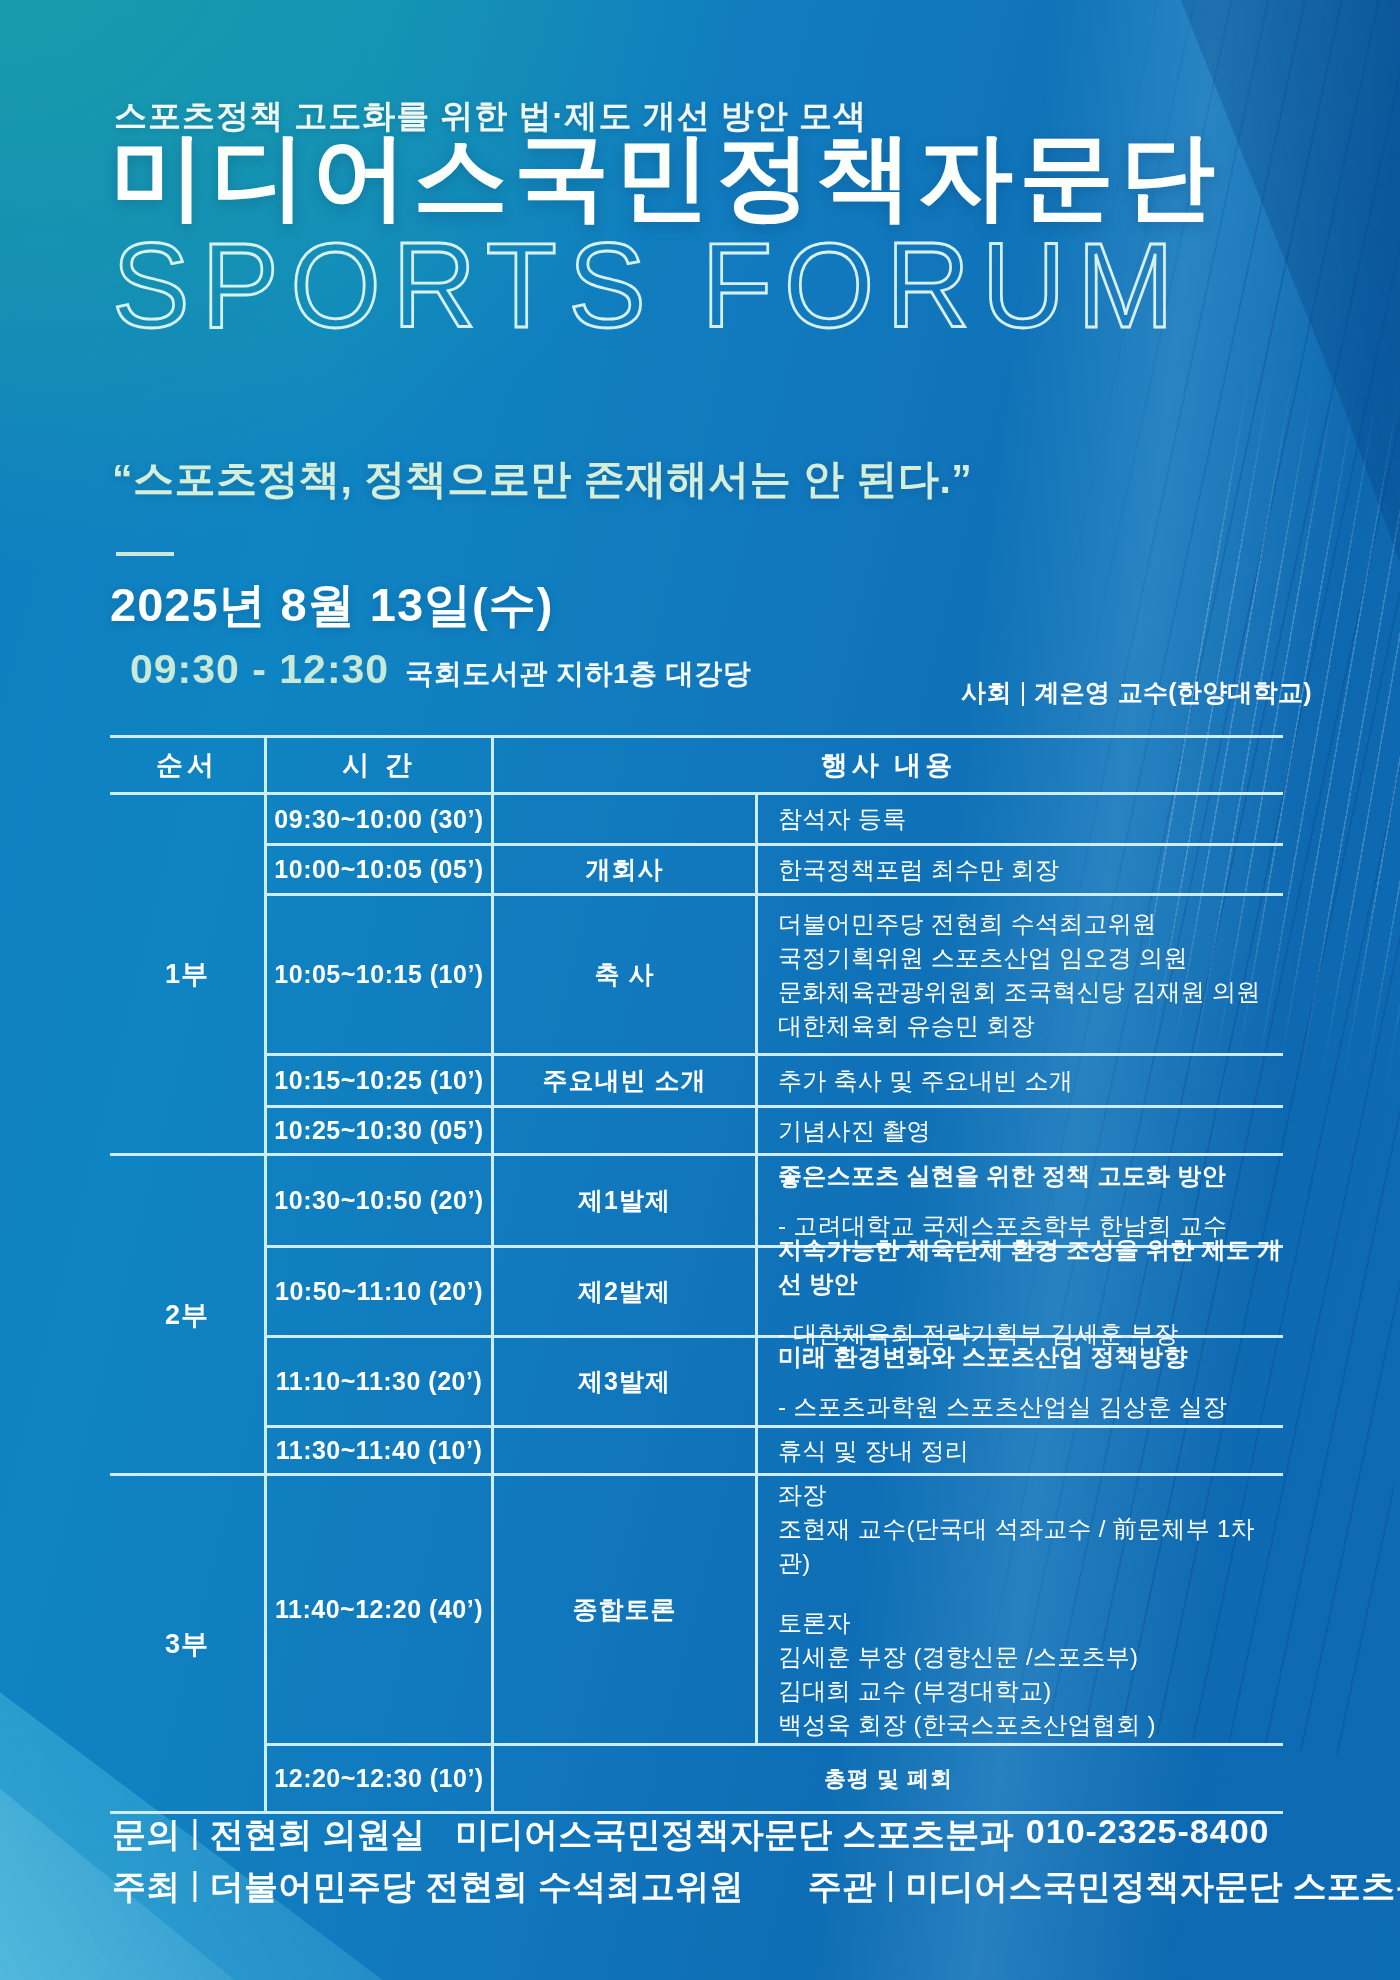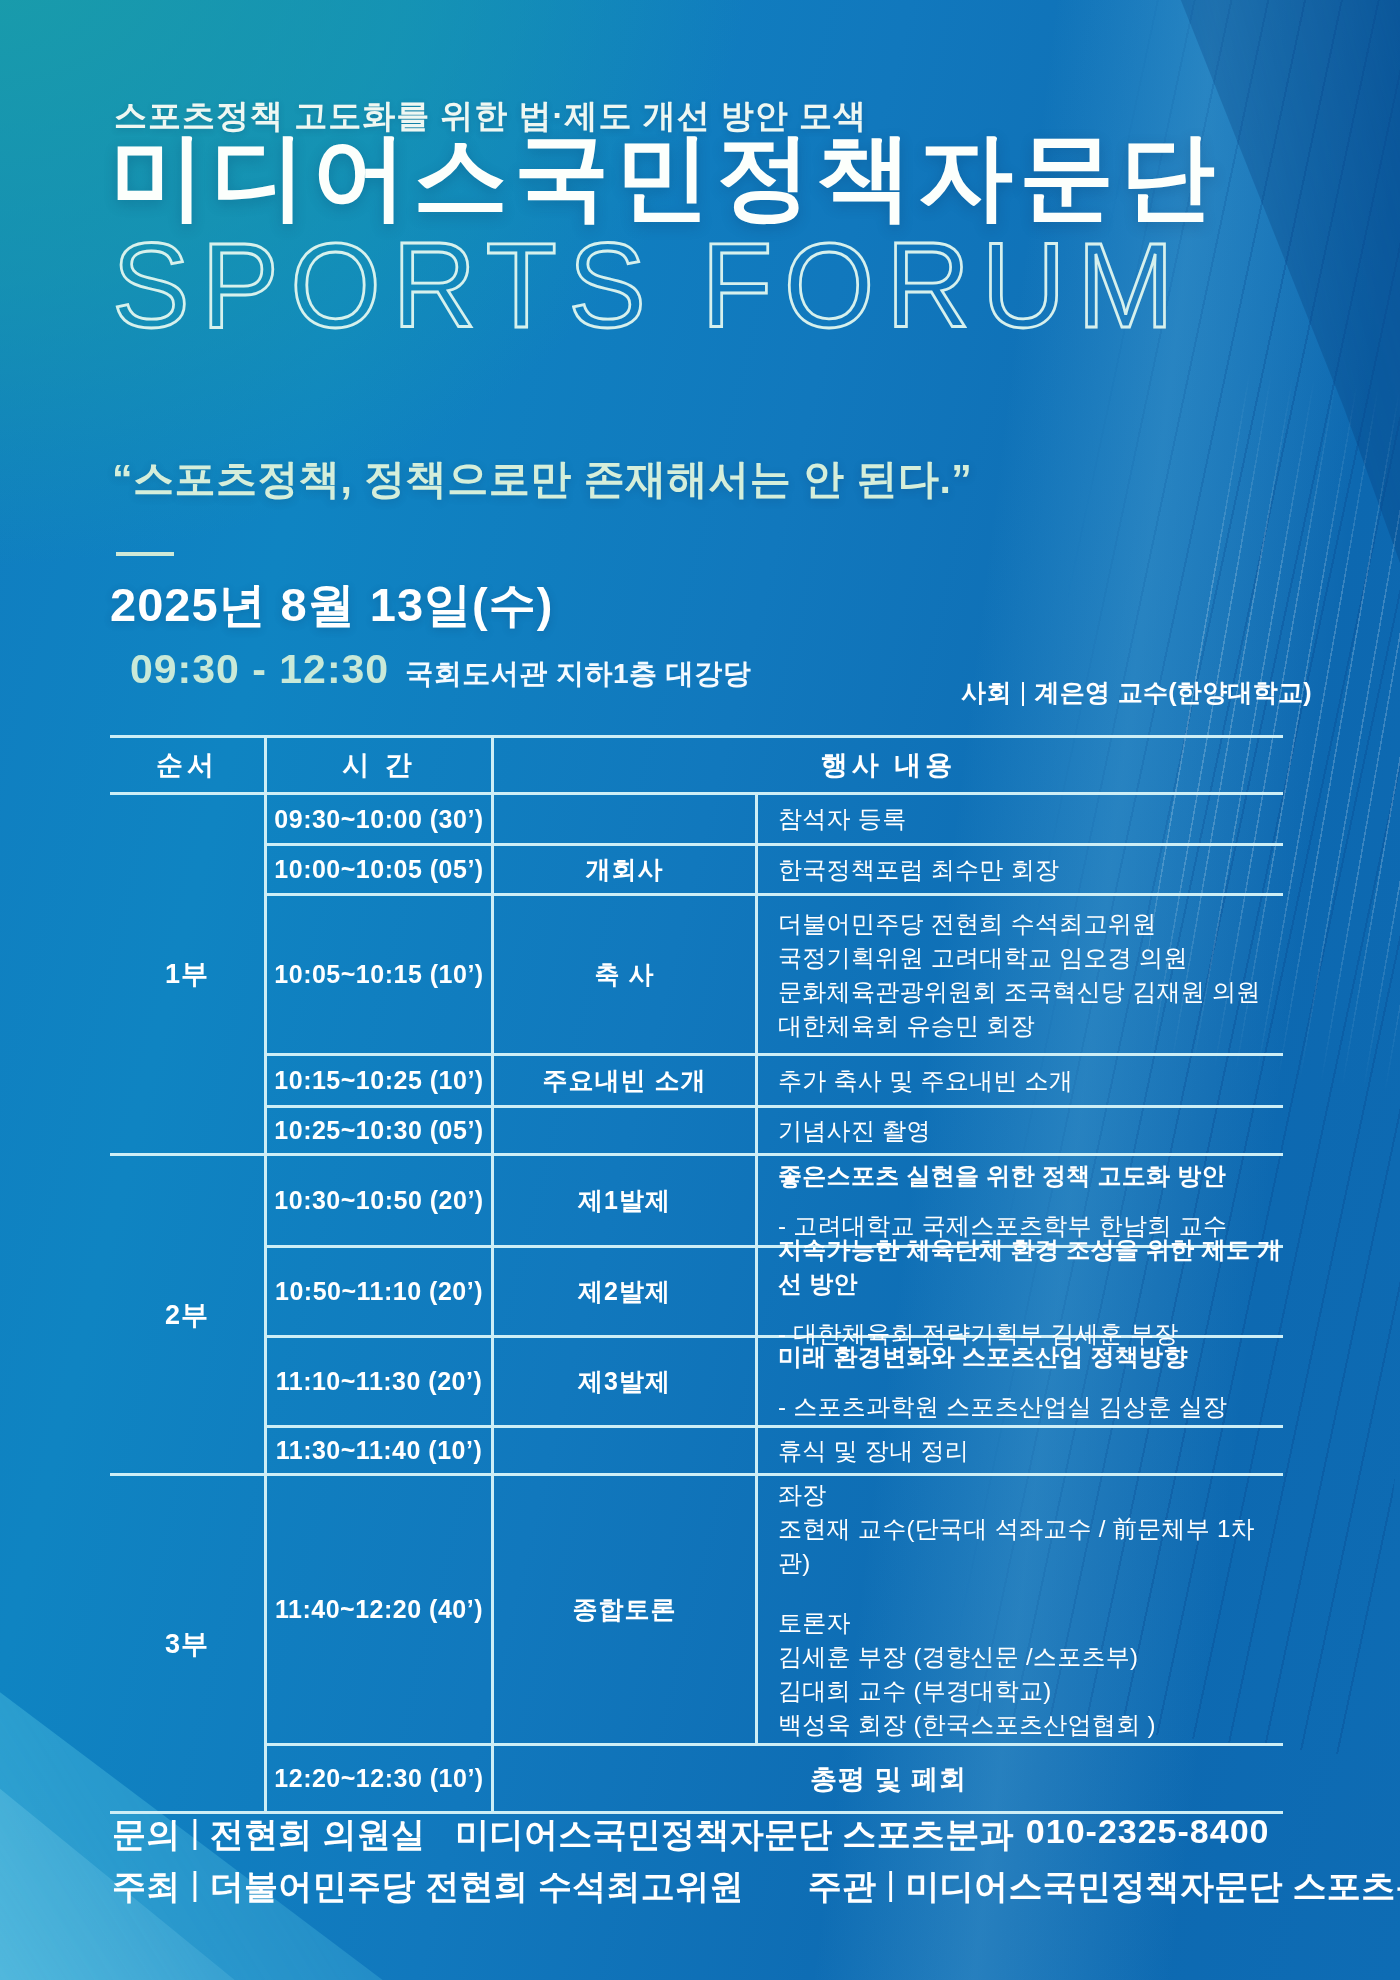--- a/index.html
+++ b/index.html
@@ -136,21 +136,21 @@
   .cell-cat{width:264px;border-right:3px solid var(--line);
     display:flex;align-items:center;justify-content:center;
     font-size:25px;font-weight:700;letter-spacing:1px;}
   .cell-content{flex:1;display:flex;flex-direction:column;justify-content:center;
     padding-left:20px;font-size:24px;}
   .cell-content .ln{line-height:34px;letter-spacing:.3px;}
   .cell-content .ln.b{font-weight:700;}
   .cell-content .ln.blank{height:26px;}
   .cell-content.pair{gap:16px;}
   .cell-merged{flex:1;display:flex;align-items:center;justify-content:center;
-    font-size:27px;font-weight:700;letter-spacing:1px;}
+    font-size:22px;font-weight:700;letter-spacing:1px;}
 
   
   .footer-line{position:absolute;left:112px;font-size:34px;font-weight:700;
     color:var(--white);letter-spacing:.3px;white-space:nowrap;
     display:flex;align-items:flex-start;}
   .footer-contact{top:1812px;}
   .footer-orgs{top:1864px;}
   .footer-line .sep{padding:0 10px;font-weight:400;}
   .footer-line .gap-md{margin-left:30px;}
   .footer-line .gap-lg{margin-left:64px;}
@@ -204,21 +204,21 @@
               <div class="cell-cat">개회사</div>
               <div class="cell-content">
                 <div class="ln">한국정책포럼 최수만 회장</div>
               </div>
             </div>
             <div class="row sepline" style="height: 160px;">
               <div class="cell-time">10:05~10:15 (10’)</div>
               <div class="cell-cat">축 사</div>
               <div class="cell-content">
                 <div class="ln">더불어민주당 전현희 수석최고위원</div>
-                <div class="ln">국정기획위원 고려대학교 임오경 의원</div>
+                <div class="ln">국정기획위원 스포츠산업 임오경 의원</div>
                 <div class="ln">문화체육관광위원회 조국혁신당 김재원 의원</div>
                 <div class="ln">대한체육회 유승민 회장</div>
               </div>
             </div>
             <div class="row sepline" style="height: 52px;">
               <div class="cell-time">10:15~10:25 (10’)</div>
               <div class="cell-cat">주요내빈 소개</div>
               <div class="cell-content">
                 <div class="ln">추가 축사 및 주요내빈 소개</div>
               </div>

